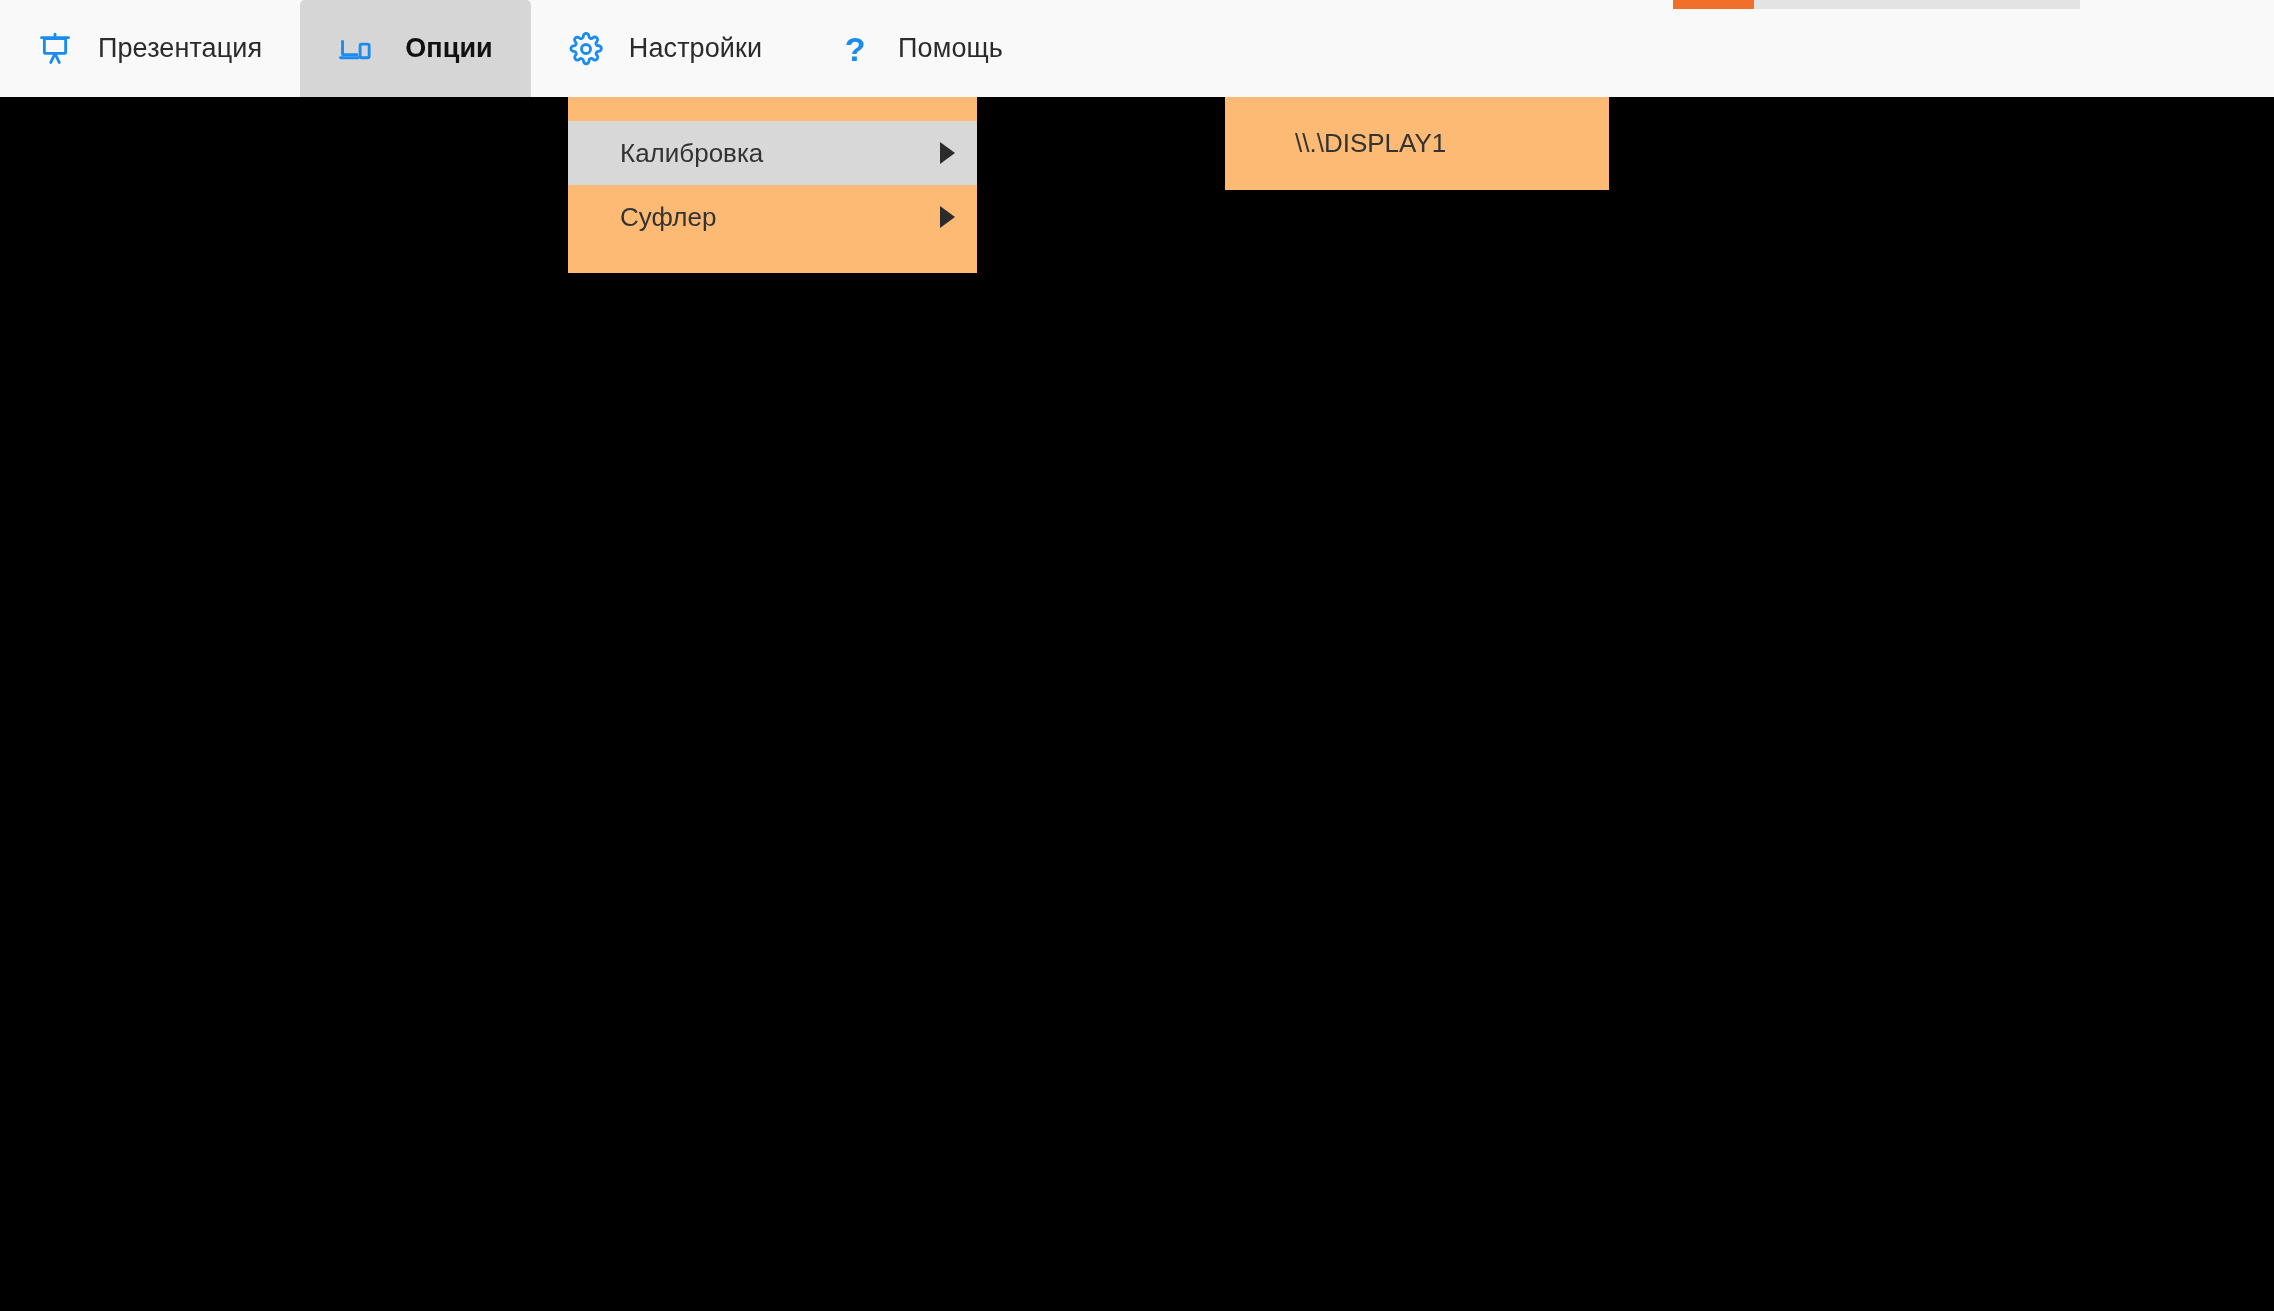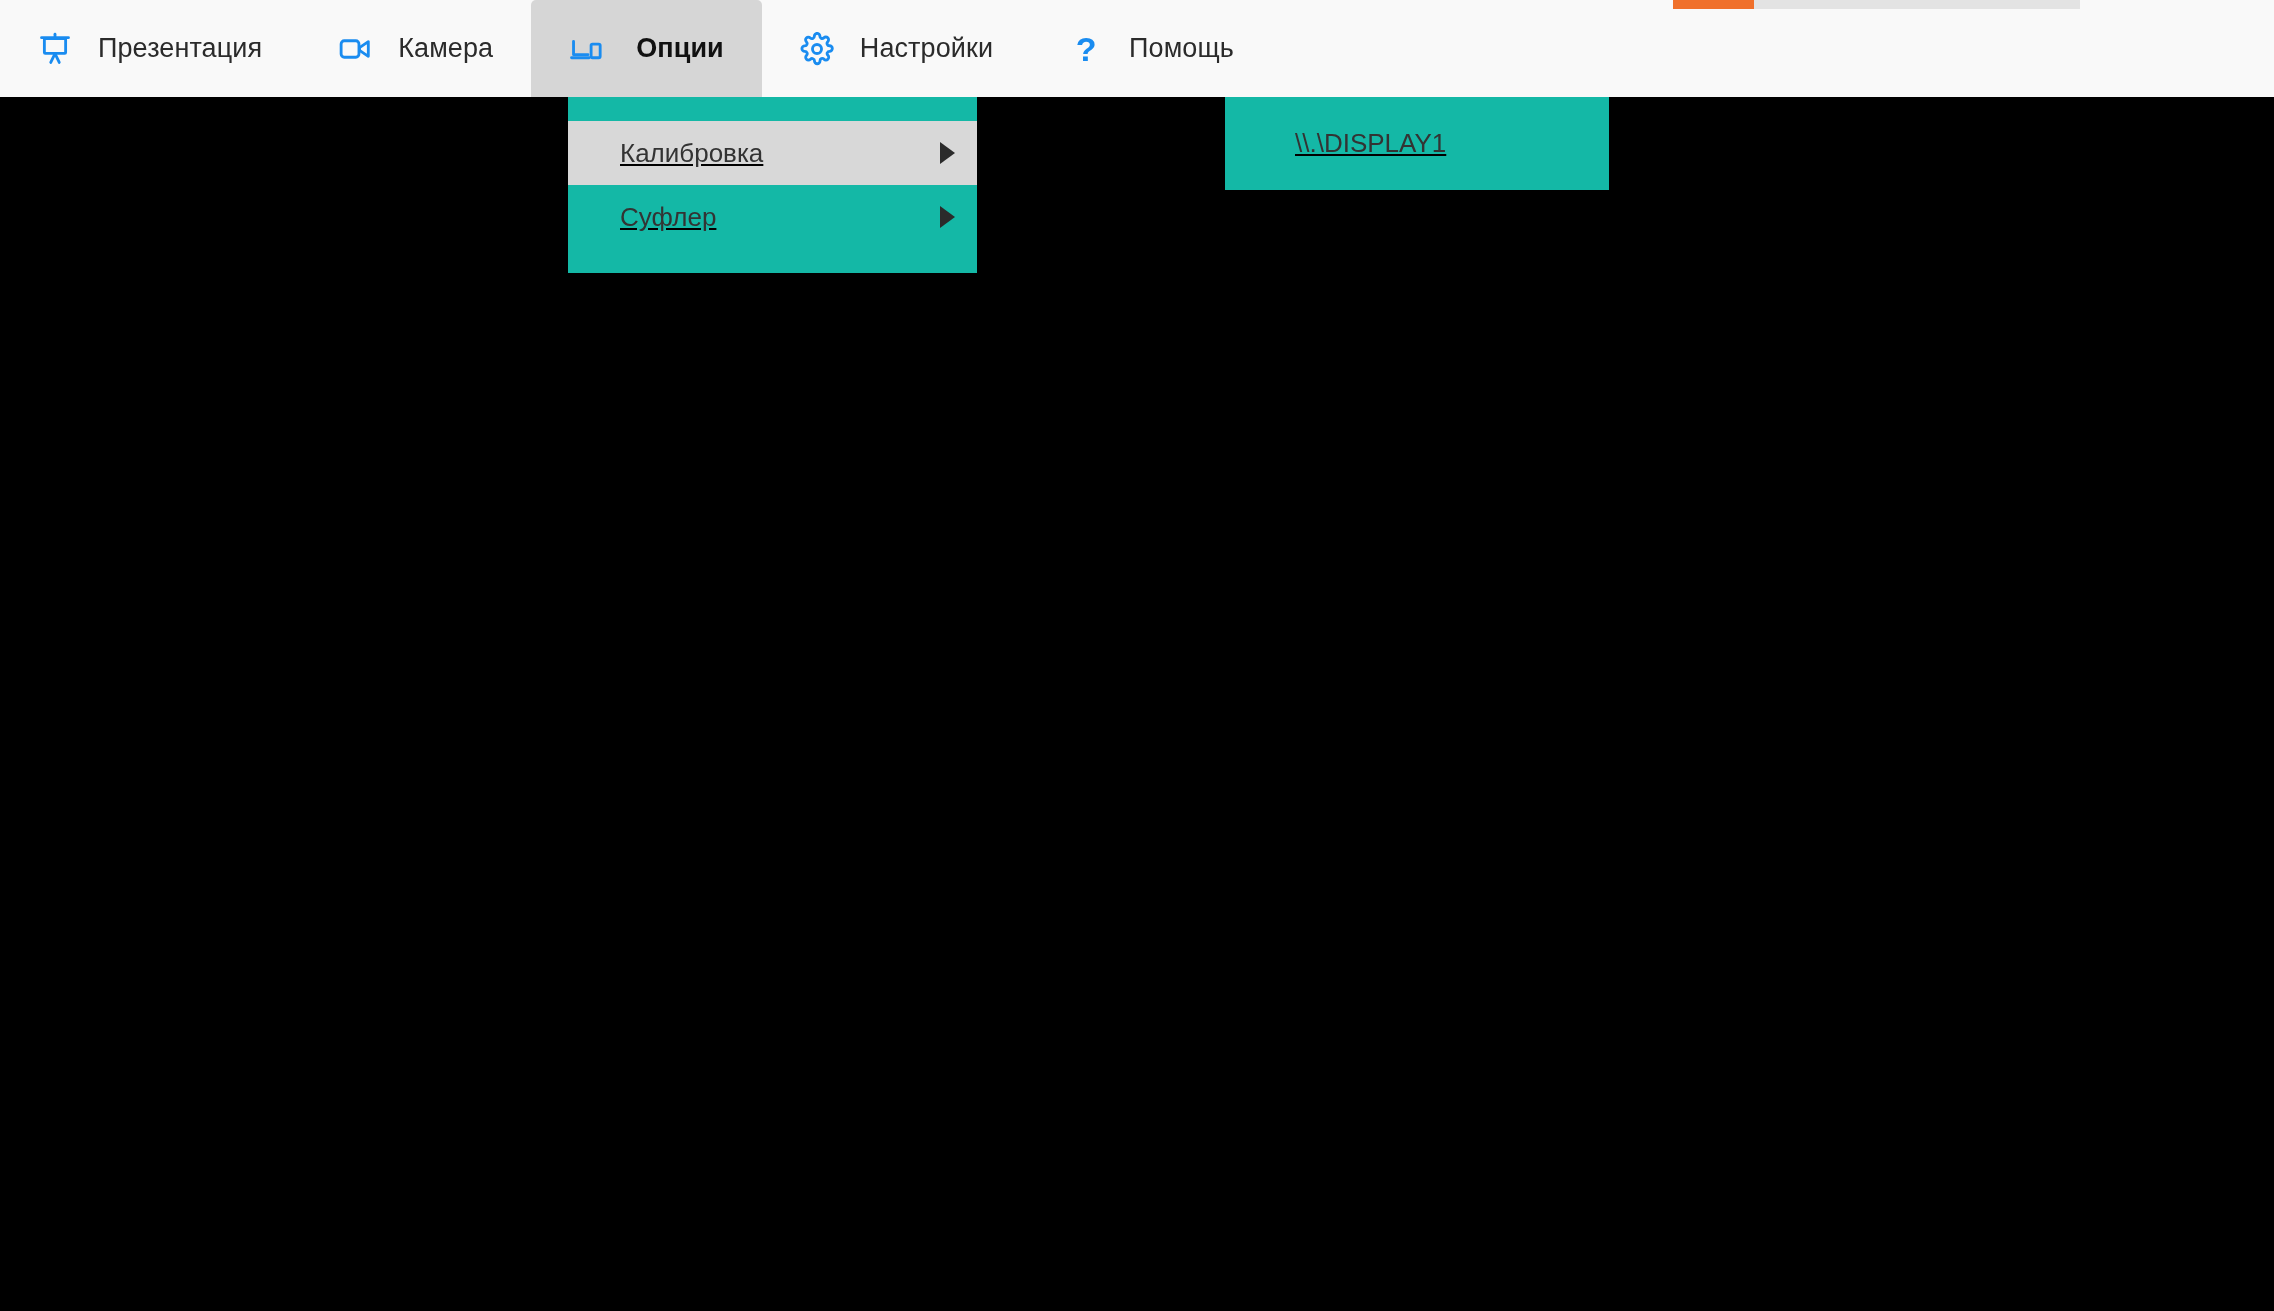--- a/index.html
+++ b/index.html
@@ -99,25 +99,24 @@
     z-index: 40;
   }
   .progress-fill {
     height: 100%;
     background: #f0702b;
   }
 
   
   .panel {
     position: absolute;
-    background: #14b8a6;
+    background: #fdba74;
     box-shadow: 0 3px 9px rgba(0,0,0,0.30);
     padding: 24px 0;
     z-index: 25;
-    text-decoration: underline;
   }
 
   #panel-options  { left: 568px;  top: 97px;  width: 409px; }
   #panel-calib    { left: 977px;  top: 97px;  width: 248px; }
   #panel-display  { left: 1225px; top: 97px;  width: 384px; }
 
   .mi {
     display: flex;
     align-items: center;
     height: 64px;
@@ -169,29 +168,20 @@
           <line x1="12" y1="1.6" x2="12" y2="4"></line>
           <line x1="2.5" y1="4" x2="21.5" y2="4"></line>
           <rect x="4.5" y="4.6" width="15" height="10.5" rx="0.6"></rect>
           <line x1="12" y1="15.2" x2="9" y2="21.5"></line>
           <line x1="12" y1="15.2" x2="15" y2="21.5"></line>
         </svg>
       </span>
       <span class="label">Презентация</span>
     </div>
 
-    <div class="menu-tab">
-      <span class="ico">
-        <svg viewBox="0 0 24 24" fill="none" stroke="#1a8cf0" stroke-width="2" stroke-linecap="round" stroke-linejoin="round">
-          <rect x="2.2" y="6.2" width="12.6" height="11.6" rx="2.2"></rect>
-          <path d="M15.2 11 L21.4 6.8 L21.4 17.2 L15.2 13 Z"></path>
-        </svg>
-      </span>
-      <span class="label">Камера</span>
-    </div>
 
     <div class="menu-tab active">
       <span class="ico">
         <svg viewBox="0 0 24 24" fill="none" stroke="#1a8cf0" stroke-width="2" stroke-linecap="round" stroke-linejoin="round">
           <path d="M3.2 6.6 L3.2 16 L13.4 16"></path>
           <line x1="1.8" y1="18.2" x2="14.2" y2="18.2"></line>
           <rect x="15.6" y="8.6" width="6.4" height="9.6" rx="1"></rect>
         </svg>
       </span>
       <span class="label">Опции</span>

